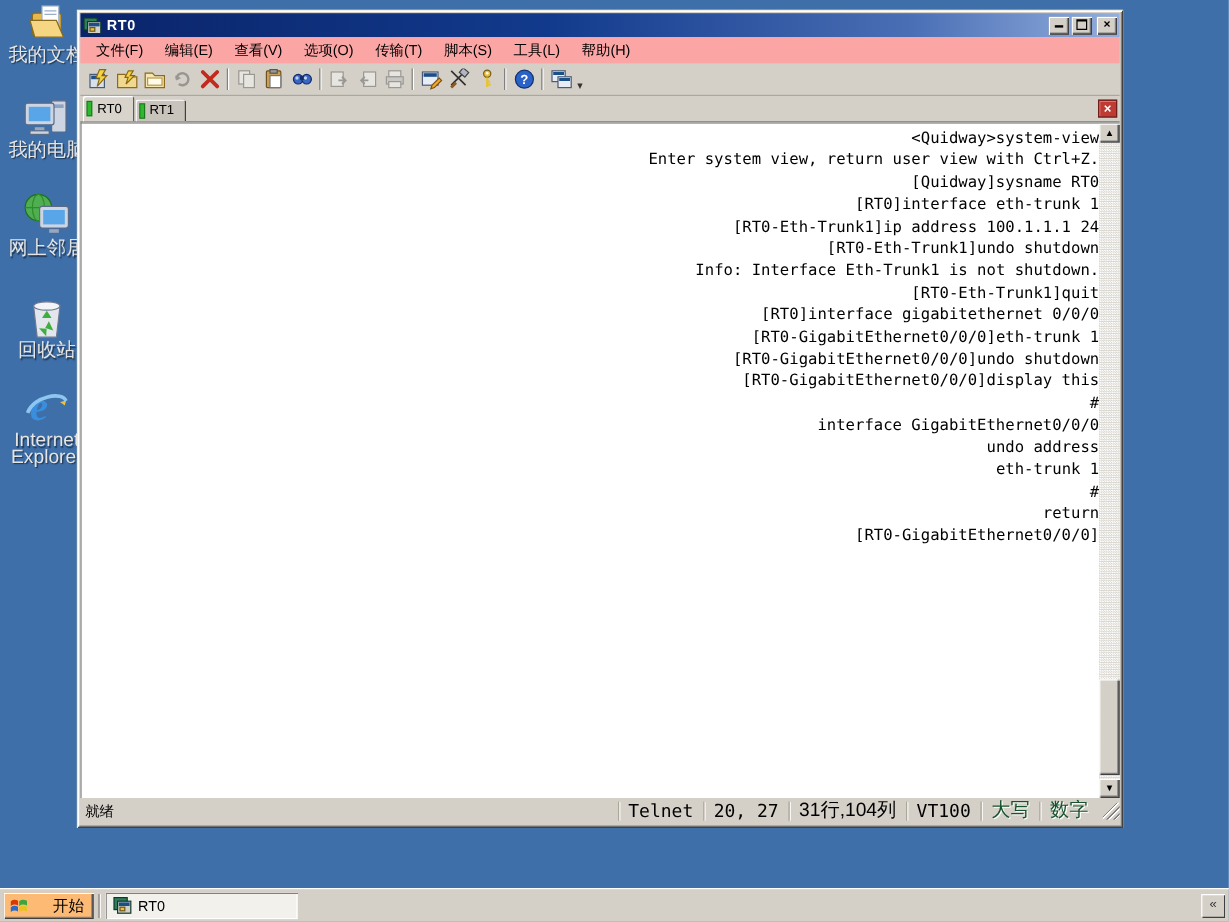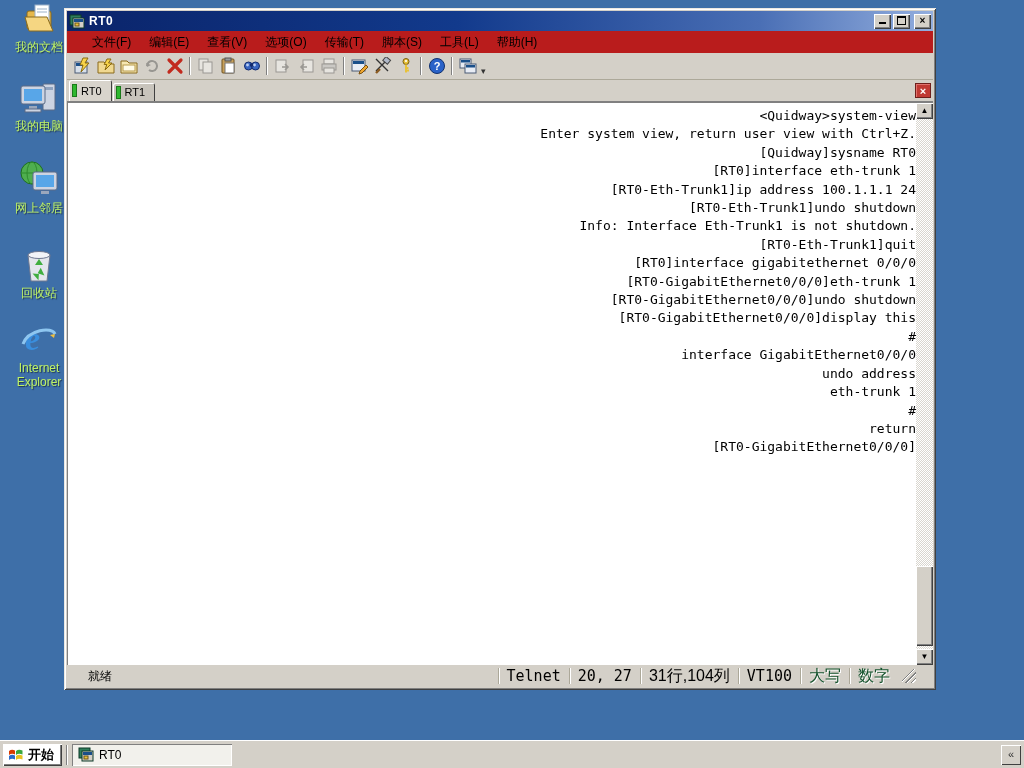--- a/index.html
+++ b/index.html
@@ -7,21 +7,21 @@
   body {
     background:#3e6fa8;
     font-family:"Liberation Sans", sans-serif;
     font-size:12px;
     -webkit-font-smoothing:none;
   }
 
   
   .desk-icon { position:absolute; width:74px; text-align:center; cursor:default; }
   .desk-icon .ico { display:block; margin:0 auto 3px auto; }
-  .desk-icon .lbl { color:#bef264; font-size:12px; line-height:14px; text-shadow:1px 1px 1px rgba(0,0,0,.55); }
+  .desk-icon .lbl { color:#e5e5e5; font-size:16px; line-height:14px; text-shadow:1px 1px 1px rgba(0,0,0,.55); }
 
   
   .app-window {
     position:absolute; left:64px; top:8px; width:872px; height:682px;
     background:#d4d0c8;
     box-shadow:inset 1px 1px 0 #ece9e2, inset -1px -1px 0 #404040, inset 2px 2px 0 #ffffff, inset -2px -2px 0 #808080;
     padding:3px;
     display:flex; flex-direction:column;
   }
   .titlebar {
@@ -32,21 +32,21 @@
   .titlebar .t-icon { width:16px; height:15px; margin-right:4px; }
   .titlebar .t-text { font-weight:bold; font-size:12px; flex:1; letter-spacing:.5px; }
   .winbtn {
     width:17px; height:15px; margin-left:2px; font-size:10px; line-height:13px; text-align:center;
     background:#d4d0c8; color:#000;
     box-shadow:inset 1px 1px 0 #fff, inset -1px -1px 0 #404040, inset -2px -2px 0 #808080;
   }
   .winbtn .min-glyph { display:inline-block; width:7px; border-bottom:2px solid #000; height:9px; }
   .winbtn .max-glyph { display:inline-block; width:9px; height:9px; border:1px solid #000; border-top:2px solid #000; margin-top:2px; }
 
-  .menubar { height:22px; flex:0 0 22px; display:flex; align-items:center; padding-left:16px; background:#b91c1c; }
+  .menubar { height:22px; flex:0 0 22px; display:flex; align-items:center; padding-left:4px; background:#fca5a5; }
   .menu-item { padding:2px 9px; color:#000; }
 
   .toolbar { height:27px; flex:0 0 27px; display:flex; align-items:center; padding:2px 2px 2px 4px; background:#d4d0c8; border-bottom:1px solid #aca899; }
   .tbi { width:23px; height:21px; display:flex; align-items:center; justify-content:center; }
   .tbi.disabled { opacity:.45; filter:grayscale(1); }
   .tb-sep { width:2px; height:18px; margin:0 3px; border-left:1px solid #808080; border-right:1px solid #fff; }
   .tb-overflow { margin-left:2px; font-size:9px; color:#333; align-self:flex-end; padding-bottom:1px; }
 
   .tabbar { height:22px; flex:0 0 22px; background:#d4d0c8; display:flex; align-items:flex-end; padding:2px 2px 0 2px; border-bottom:1px solid #808080; }
   .tab {
@@ -81,38 +81,38 @@
     background:#d4d0c8; box-shadow:inset 1px 1px 0 #fff, inset -1px -1px 0 #404040, inset -2px -2px 0 #808080;
   }
   .sb-track { flex:1; position:relative;
     background-image:conic-gradient(#fff 25%, #d9d6cf 0 50%, #fff 0 75%, #d9d6cf 0);
     background-size:2px 2px; }
   .sb-thumb {
     position:absolute; left:0; width:17px; top:447px; height:80px;
     background:#d4d0c8; box-shadow:inset 1px 1px 0 #fff, inset -1px -1px 0 #404040, inset -2px -2px 0 #808080;
   }
 
-  .statusbar { height:22px; flex:0 0 22px; display:flex; align-items:center; background:#d4d0c8; font-size:12px; padding:0 17px; }
+  .statusbar { height:22px; flex:0 0 22px; display:flex; align-items:center; background:#d4d0c8; font-size:12px; padding:0 0; }
   .sb-ready { flex:1; padding-left:4px; }
   .sb-pane { padding:0 8px; height:16px; line-height:16px; border-left:1px solid #aca899; box-shadow:1px 0 0 #fff inset; white-space:nowrap; font-family:"DejaVu Sans Mono", monospace; font-size:15px; }
   .sb-pane.cjk { font-family:"Liberation Sans", sans-serif; font-size:16px; }
   .sb-pane.dim { color:#14532d; text-shadow:1px 1px 0 #fff; }
   .sb-grip { width:14px; height:14px; margin-left:4px;
     background:linear-gradient(135deg, transparent 40%, #808080 40%, #808080 45%, #fff 45%, #fff 50%, transparent 50%, transparent 60%, #808080 60%, #808080 65%, #fff 65%, #fff 70%, transparent 70%, transparent 80%, #808080 80%, #808080 85%, #fff 85%, #fff 90%, transparent 90%); }
 
   
   .taskbar {
     position:absolute; left:0; bottom:0; width:1024px; height:28px;
     background:#d4d0c8; border-top:1px solid #fff;
     display:flex; align-items:center; padding:0 3px;
   }
   .start-btn {
-    height:22px; display:flex; align-items:center; gap:4px; padding:0 8px 0 5px;
-    font-weight:bold; font-size:13px;
-    background:#ffffff; box-shadow:inset 1px 1px 0 #fff, inset -1px -1px 0 #404040, inset -2px -2px 0 #808080;
+    height:22px; display:flex; align-items:center; gap:20px; padding:0 8px 0 5px;
+    font-weight:normal; font-size:13px;
+    background:#fdba74; box-shadow:inset 1px 1px 0 #fff, inset -1px -1px 0 #404040, inset -2px -2px 0 #808080;
   }
   .tb-divider { width:2px; height:20px; margin:0 4px; border-left:1px solid #808080; border-right:1px solid #fff; }
   .task-btn {
     width:160px; height:22px; display:flex; align-items:center; gap:5px; padding:0 6px;
     background:#f2f1ec; font-size:12px;
     box-shadow:inset 1px 1px 0 #808080, inset -1px -1px 0 #fff;
   }
   .taskbar-spacer { flex:1; }
   .tray-btn {
     width:20px; height:20px; text-align:center; line-height:18px; font-size:11px; color:#333;

